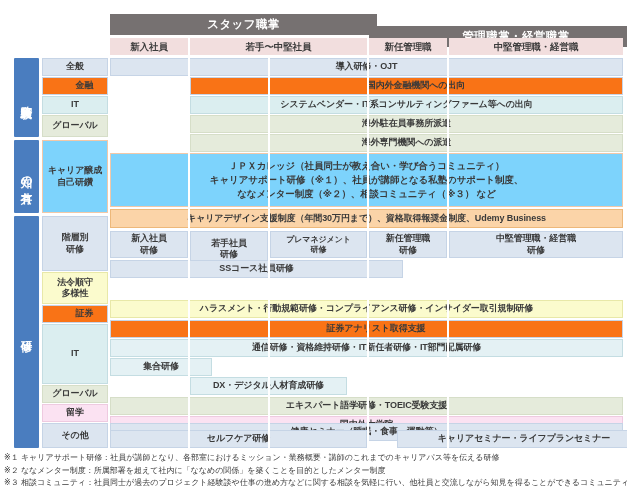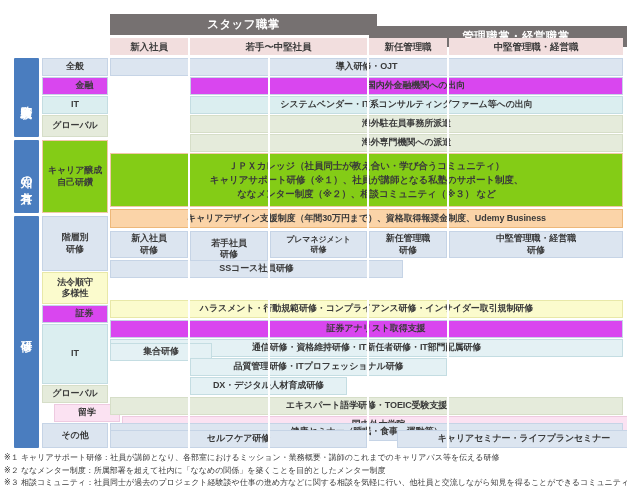--- a/index.html
+++ b/index.html
@@ -52,28 +52,28 @@
     letter-spacing:1px;
     line-height:1.05;
     border-radius:1px;
   }
 
   
   .rlabel{font-size:9px;}
 
   
   .c-blue-lt {background:#dce5f0;}
-  .c-blue-md {background:#d946ef;padding-left:19px;}
+  .c-blue-md {background:#f97316;padding-left:19px;}
   .c-cyan-lt {background:#dbeef0;}
   .c-cyan-pale{background:#e4f1f4;}
   .c-green-lt{background:#e5ebdb;}
-  .c-peach   {background:#84cc16;}
+  .c-peach   {background:#7dd3fc;}
   .c-orange  {background:#fbd4a8;}
   .c-yellow  {background:#fbfbcd;}
-  .c-pink    {background:#fbe2f2;margin-left:12px;}
+  .c-pink    {background:#fbe2f2;}
 
   .b-blue  {border:1px solid #c6d4e6;}
   .b-cyan  {border:1px solid #c4dde2;}
   .b-green {border:1px solid #d6dec8;}
   .b-peach {border:1px solid #f2c8a8;}
   .b-orange{border:1px solid #edb87a;}
   .b-yellow{border:1px solid #e8e8a8;}
   .b-pink  {border:1px solid #eecae0;}
 
   
@@ -162,22 +162,21 @@
 研修</div>
 
   <div class="cell mid-text c-blue-lt b-blue" style="left:110px;top:260px;width:293px;height:18px;">SSコース社員研修</div>
 
   <div class="cell mid-text c-yellow b-yellow" style="left:110px;top:300px;width:513px;height:18px;">ハラスメント・行動規範研修・コンプライアンス研修・インサイダー取引規制研修</div>
 
   <div class="cell mid-text c-blue-md b-blue" style="left:110px;top:320px;width:513px;height:18px;">証券アナリスト取得支援</div>
 
   <div class="cell mid-text c-cyan-pale b-cyan" style="left:110px;top:339px;width:513px;height:18px;">通信研修・資格維持研修・IT新任者研修・IT部門配属研修</div>
 
-  <div class="cell mid-text c-cyan-pale b-cyan" style="left:110px;top:343px;width:102px;height:18px;">集合研修</div>
-  <div class="cell mid-text c-cyan-pale b-cyan" style="left:190px;top:358px;width:257px;height:18px;">品質管理研修・ITプロフェッショナル研修</div>
+  <div class="cell mid-text c-cyan-pale b-cyan" style="left:110px;top:358px;width:102px;height:18px;">集合研修</div>
 
   <div class="cell mid-text c-cyan-pale b-cyan" style="left:190px;top:377px;width:157px;height:18px;">DX・デジタル人材育成研修</div>
 
   <div class="cell mid-text c-green-lt b-green" style="left:110px;top:397px;width:513px;height:18px;">エキスパート語学研修・TOEIC受験支援</div>
 
   <div class="cell mid-text c-pink b-pink" style="left:110px;top:416px;width:513px;height:18px;">国内外大学院</div>
 
   <div class="cell mid-text c-blue-lt b-blue" style="left:110px;top:423px;width:513px;height:18px;">健康セミナー（睡眠・食事・運動等）</div>
   <div class="cell mid-text c-blue-lt b-blue" style="left:110px;top:430px;width:257px;height:18px;">セルフケア研修</div>
   <div class="cell mid-text c-blue-lt b-blue" style="left:369px;top:430px;width:254px;height:18px;margin-left:28px;">キャリアセミナー・ライフプランセミナー</div>

